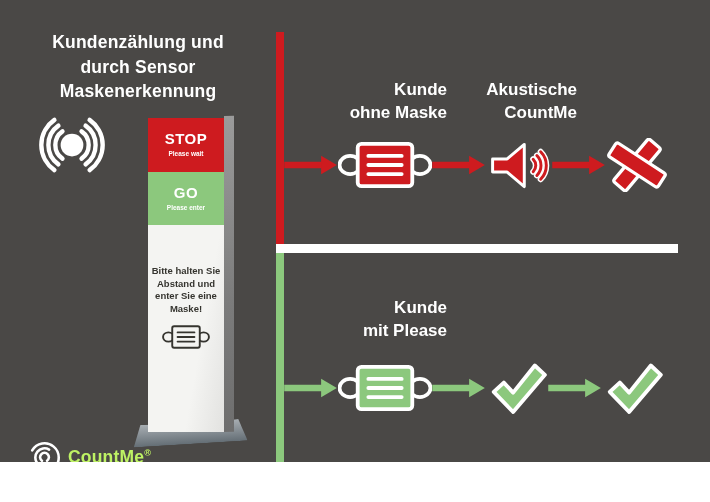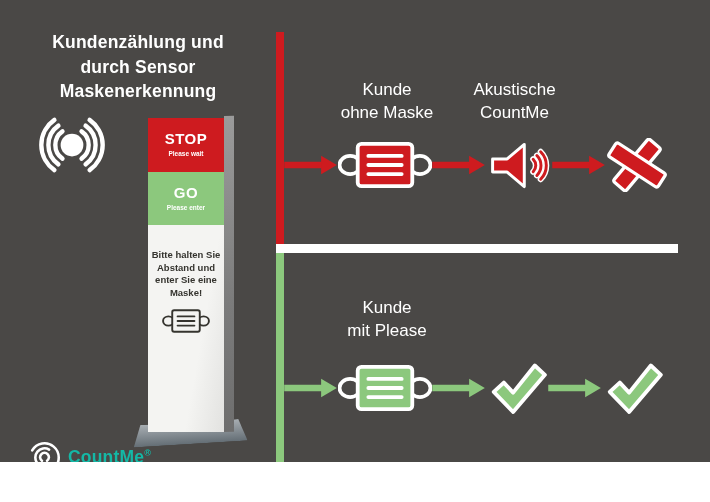--- a/index.html
+++ b/index.html
@@ -24,46 +24,46 @@
     transform:skewY(-2deg);transform-origin:left top;
   }
   .kiosk-face{
     position:absolute;left:0;top:2px;width:76px;height:314px;
     background:linear-gradient(100deg,#f4f4f2 70%,#e2e2e0);
     display:flex;flex-direction:column;
   }
   .k-sec{width:100%;text-align:center;color:#fff;}
   .k-red{height:54px;background:var(--red,#ce1b1f);text-align:center;}
   .k-green{height:53px;background:var(--green,#8cc87d);}
-  .k-white{flex:1;}
+  .k-white{flex:1;margin-top:16px;}
   .k-big{font-weight:bold;font-size:15px;padding-top:12px;letter-spacing:.5px;}
   .k-sub{font-size:6.5px;font-weight:bold;margin-top:3px;}
   .k-notice{
     margin-top:24px;text-align:center;color:var(--kioskText,#35342f);
     font-weight:bold;font-size:9.5px;line-height:12.5px;
   }
   .k-mask{display:block;margin:9px auto 0;}
   .kiosk-base{
     position:absolute;left:-15px;top:306px;width:114px;height:22px;
     background:linear-gradient(180deg,#a8aeb3,#646e75);
     clip-path:polygon(7% 0,93% 0,100% 100%,0 100%);
     transform:rotate(-3.5deg);
   }
   
-  .logo{position:absolute;left:28px;top:441px;display:flex;align-items:center;gap:7px;color:#14b8a6;}
+  .logo{position:absolute;left:28px;top:441px;display:flex;align-items:center;gap:7px;color:#bef264;}
   .logo-text{font-size:17.5px;font-weight:bold;letter-spacing:.2px;}
   .logo-reg{font-size:9px;font-weight:bold;vertical-align:7px;}
   
   .vline-red{position:absolute;left:276px;top:32px;width:8px;height:212px;background:var(--red,#ce1b1f);}
   .hline-white{position:absolute;left:276px;top:244px;width:402px;height:9px;background:#fff;}
   .vline-green{position:absolute;left:276px;top:253px;width:8px;height:217px;background:var(--green,#8cc87d);}
   
   .flow-label{
-    position:absolute;color:#fff;font-weight:normal;font-size:17px;line-height:22.5px;
-    text-align:center;
+    position:absolute;color:#fff;font-weight:bold;font-size:17px;line-height:22.5px;
+    text-align:right;
   }
   .lbl-no-mask{left:327px;top:79px;width:120px;}
   .lbl-warning{left:452px;top:79px;width:125px;}
   .lbl-with-mask{left:327px;top:297px;width:120px;}
   
   .flow-row{position:absolute;display:flex;align-items:center;height:66px;}
   .row-red{left:284px;top:132px;}
   .row-green{left:284px;top:355px;}
   .flow-row svg{display:block;flex:0 0 auto;}
   

